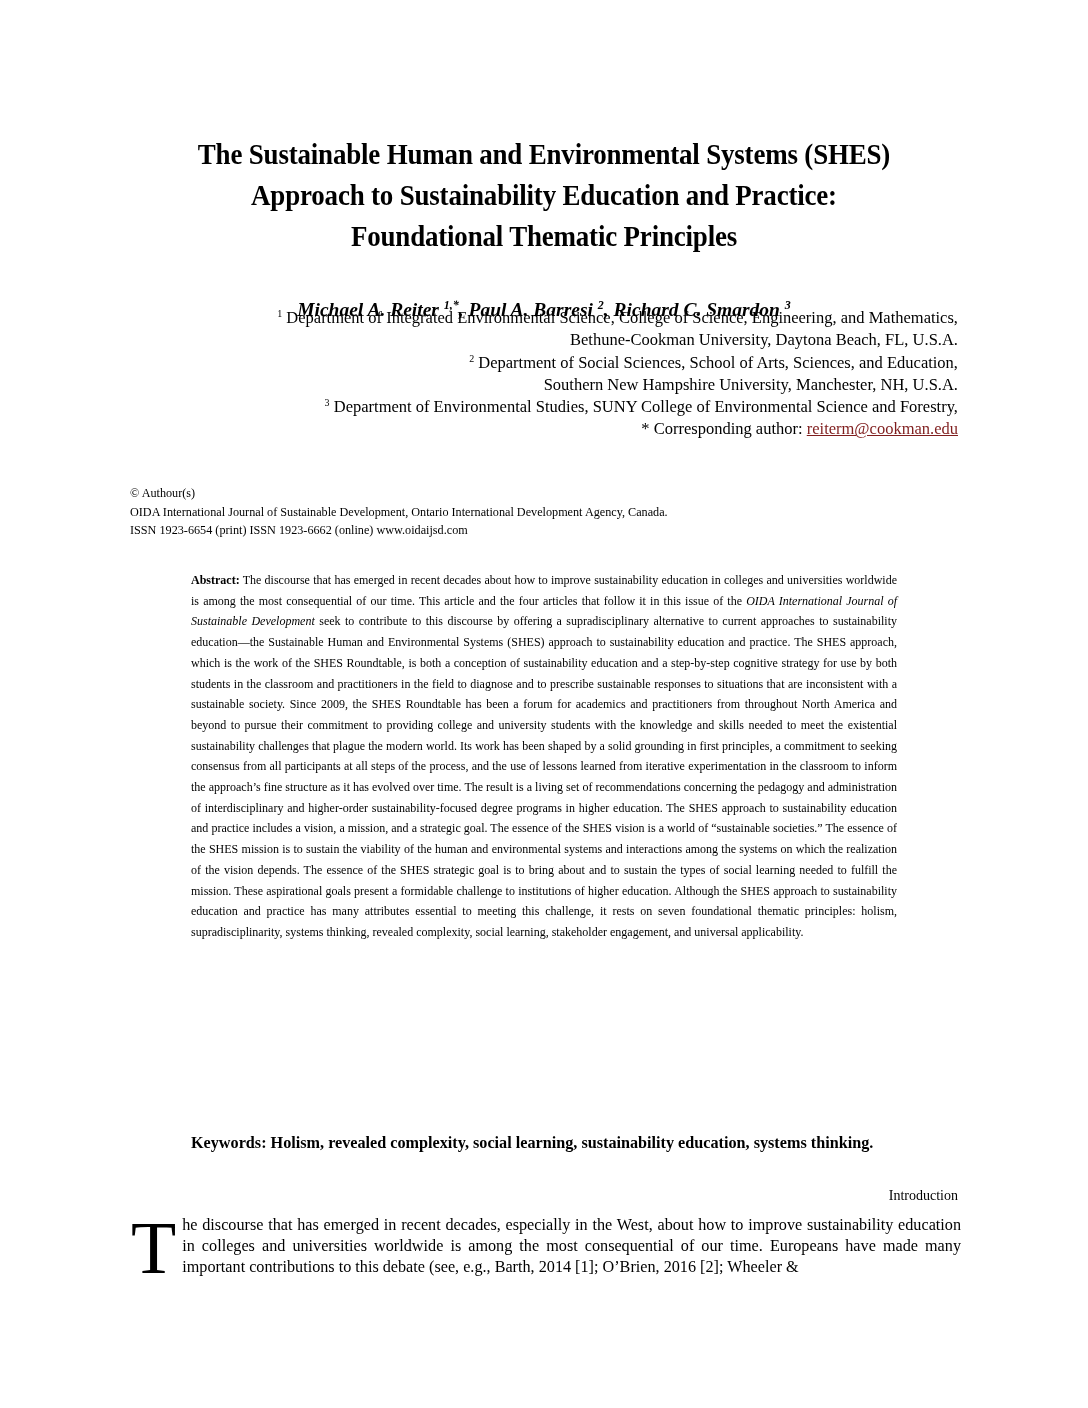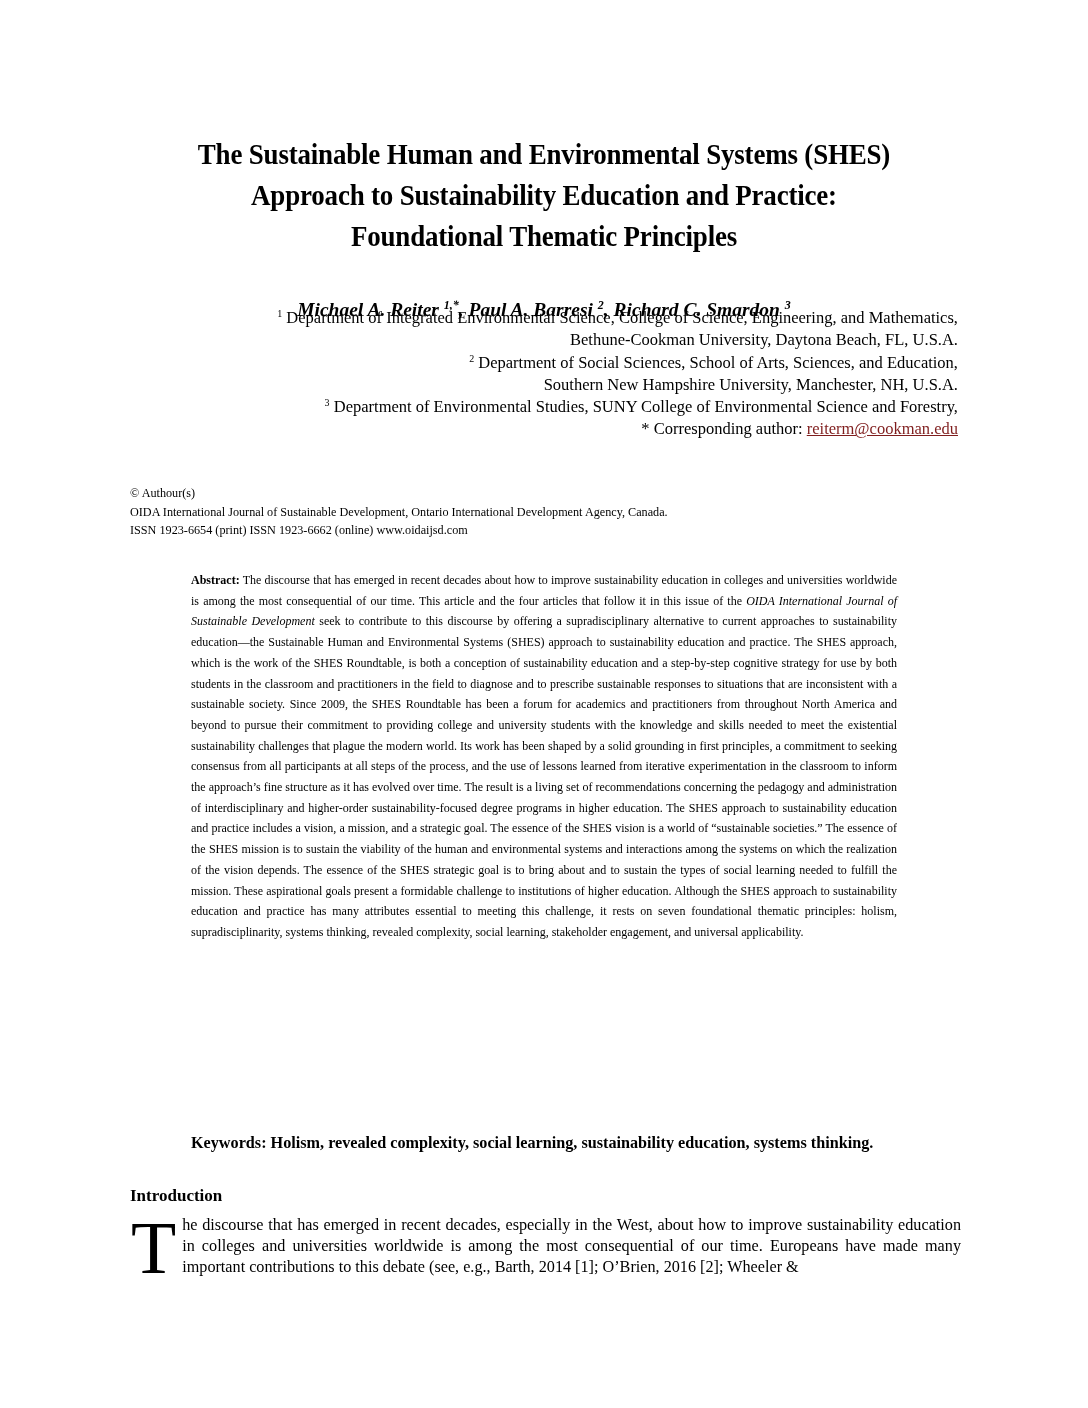--- a/index.html
+++ b/index.html
@@ -37,21 +37,21 @@
     position: absolute; left: 191px; top: 570px; width: 706px;
     font-size: 12px; line-height: 20.7px; text-align: justify;
   }
   .abstract b { font-weight: bold; }
   .keywords {
     position: absolute; left: 191px; top: 1133px; width: 706px;
     font-size: 16.2px; line-height: 20.7px; text-align: justify; font-weight: bold;
   }
   .intro-heading {
     position: absolute; left: 130px; top: 1185px; width: 828px;
-    text-align: left; font-weight: bold; font-size: 17px; line-height: 22px;
+    text-align: right; font-weight: normal; font-size: 14px; line-height: 22px;
   }
   .intro {
     position: absolute; left: 131px; top: 1215px; width: 830px;
     font-size: 16.2px; line-height: 21px; text-align: justify;
   }
   .dropcap {
     float: left; font-size: 74px; line-height: 58px; margin: 2px 6px 0 0;
     padding-top: 2px; height: 62px;
   }
 </style>

